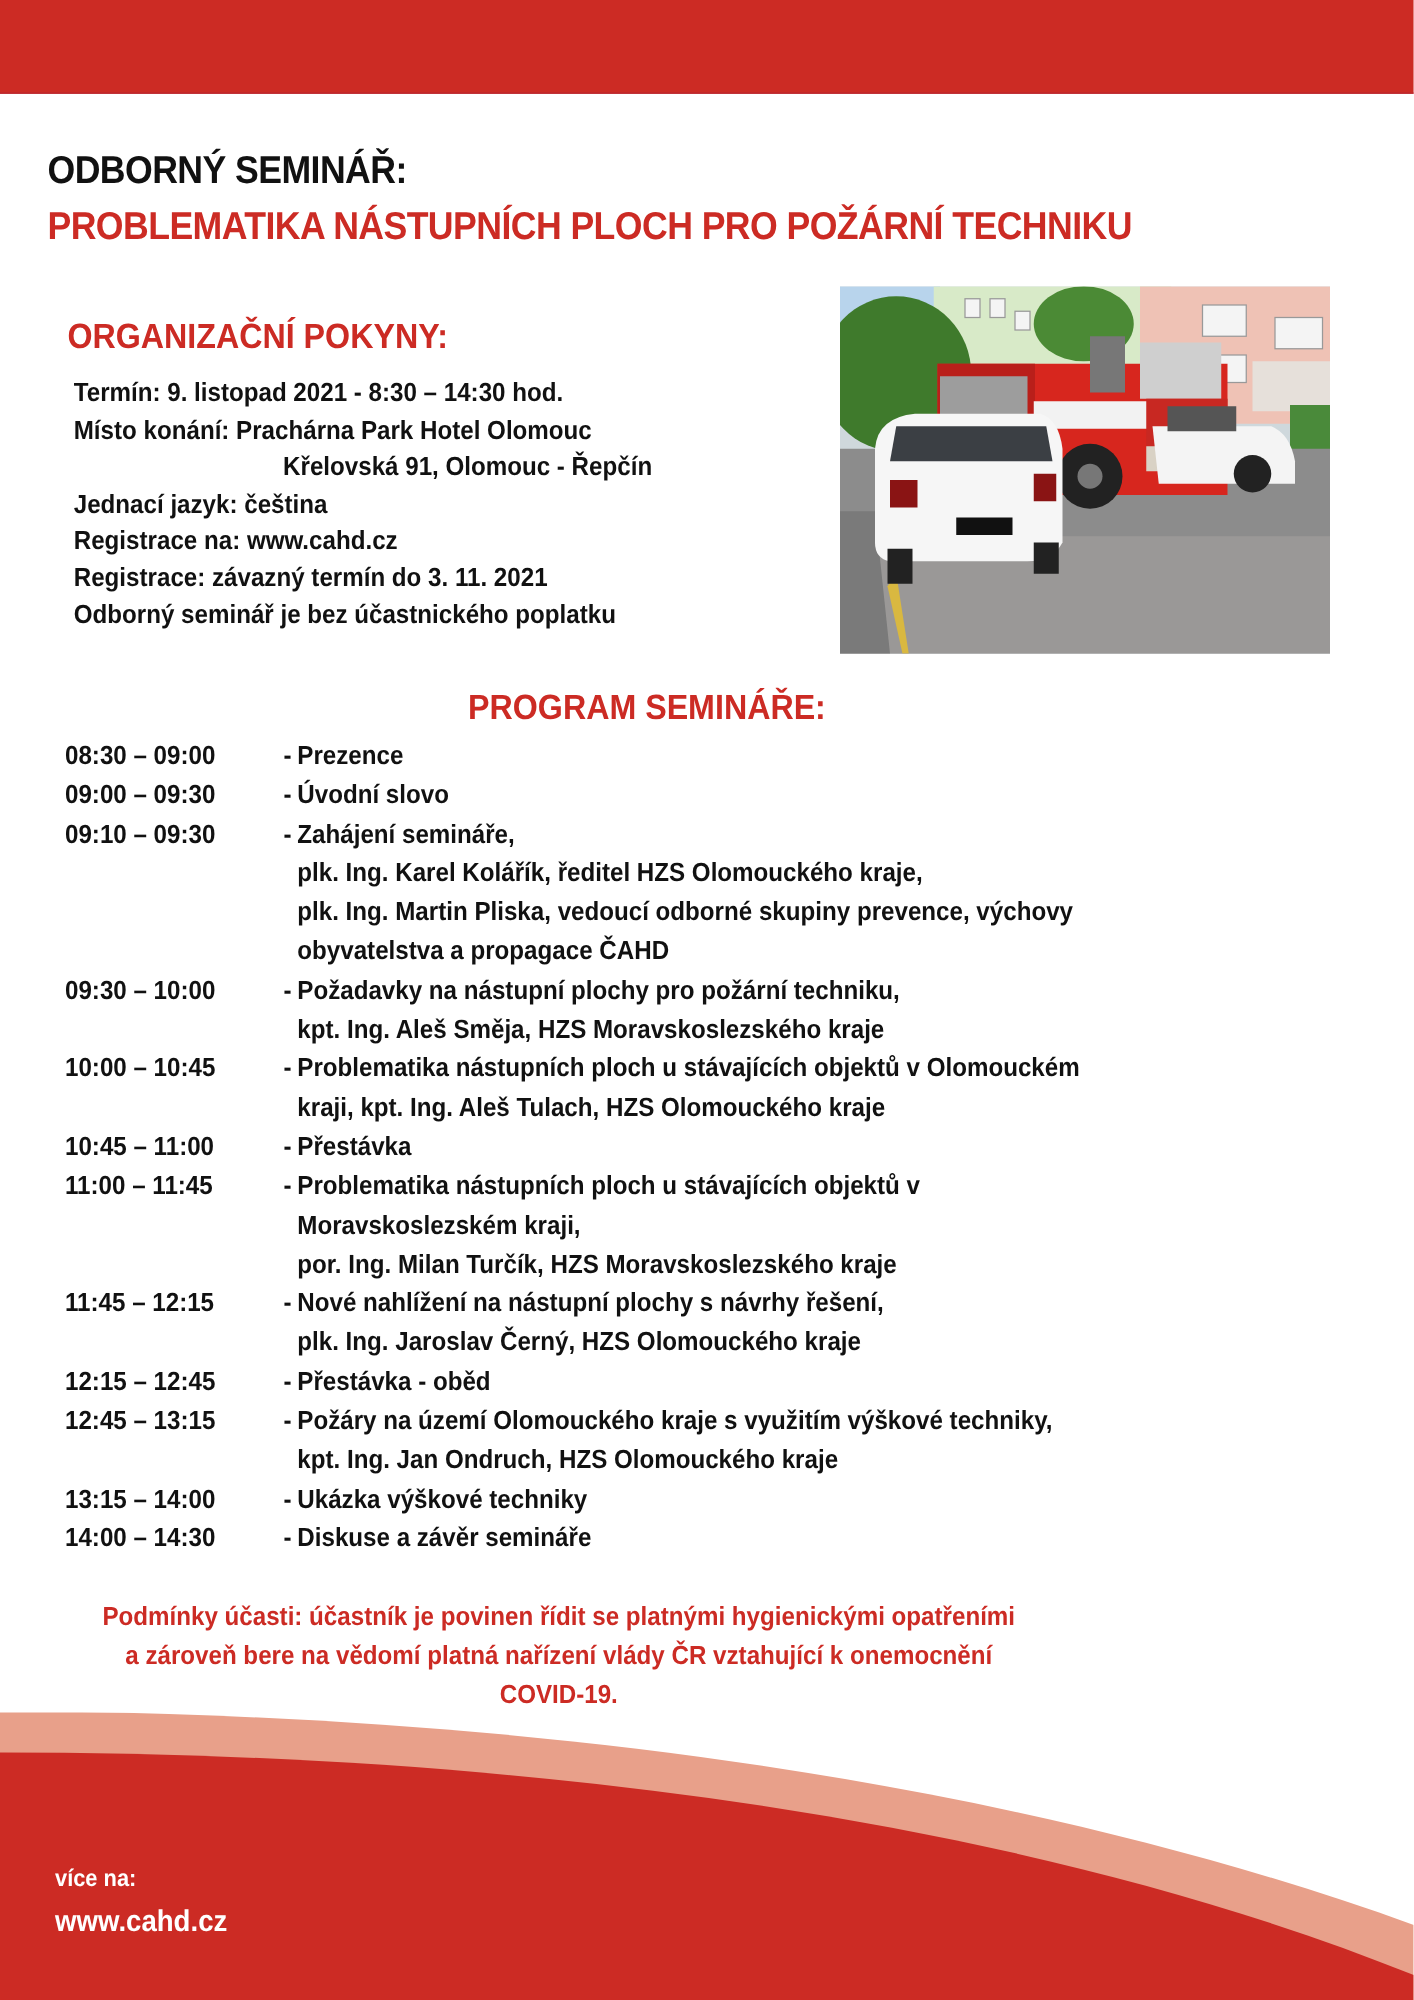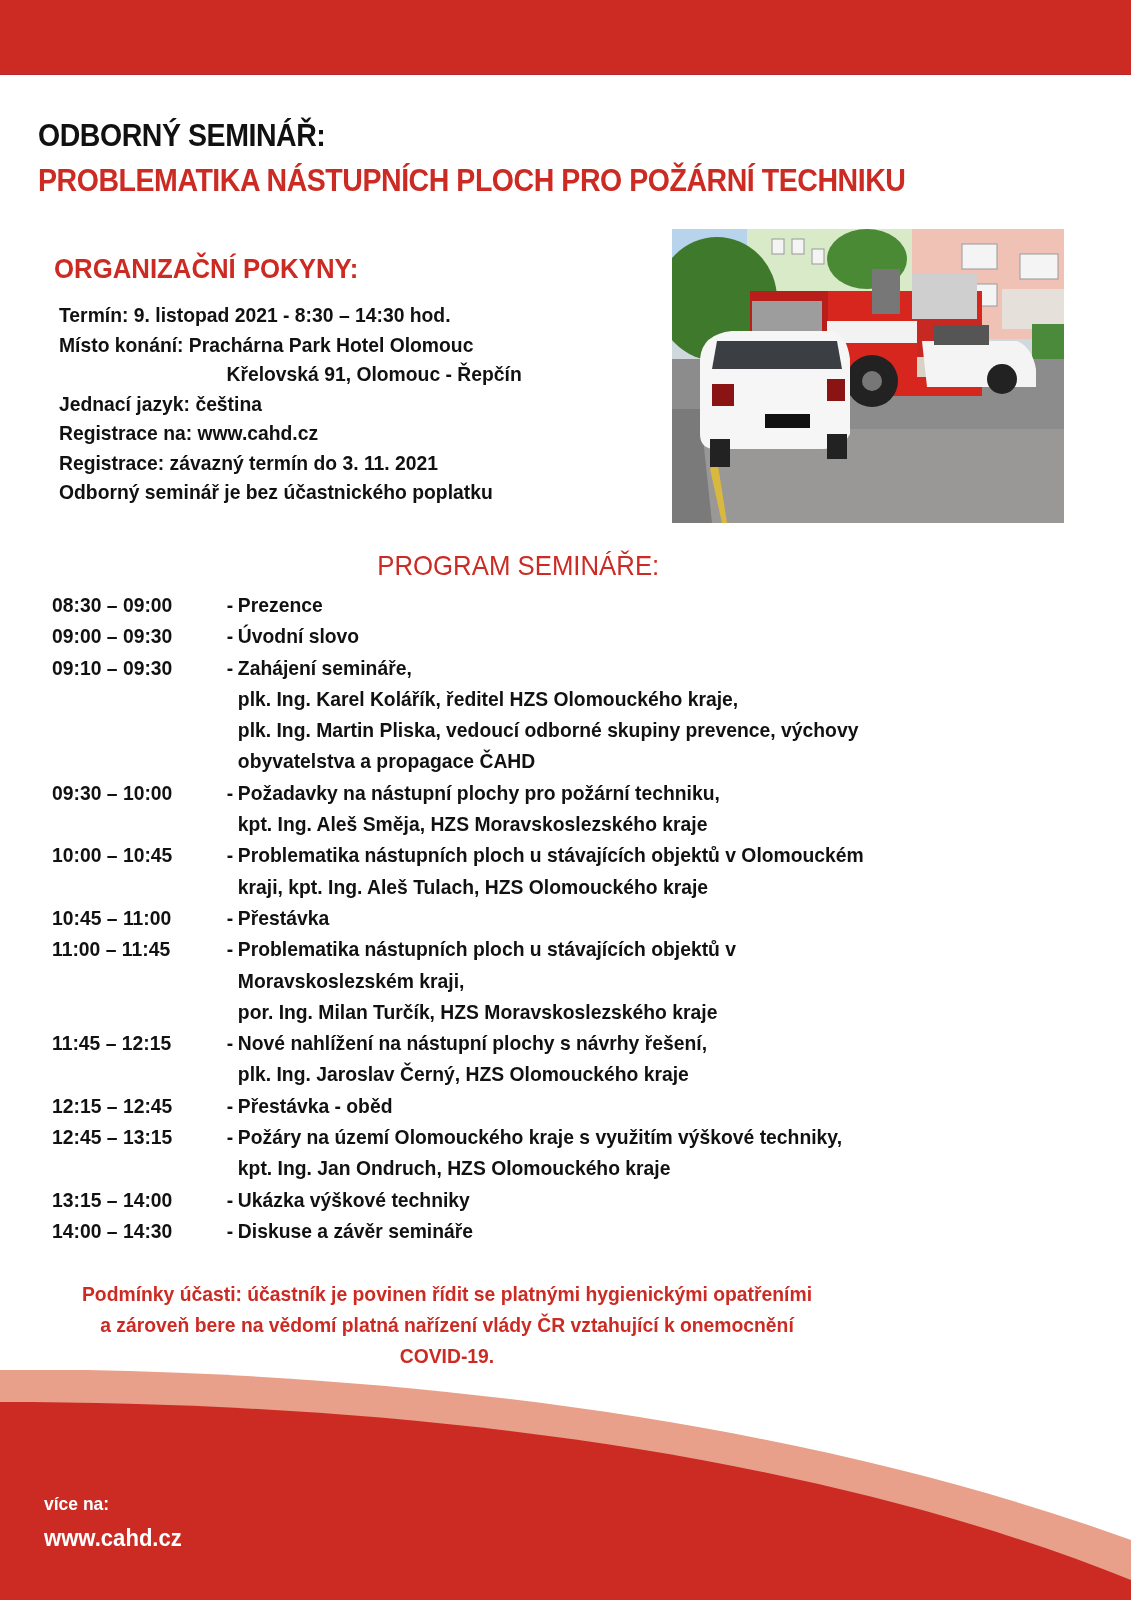--- a/index.html
+++ b/index.html
@@ -5,21 +5,21 @@
   html, body { margin:0; padding:0; }
   body { width:1131px; height:1600px; position:relative; overflow:hidden; background:#ffffff;
          font-family:"Liberation Sans", "DejaVu Sans", sans-serif; color:#111; }
   .top-band { position:absolute; left:0; top:0; width:1131px; height:74px; background:#cc2b24; border-bottom:1px solid #b8262f; }
   .title1 { position:absolute; left:38px; top:118px; font-size:31px; font-weight:bold; color:#111; letter-spacing:-0.5px; transform:scaleX(0.92); transform-origin:left; white-space:nowrap; }
   .title2 { position:absolute; left:38px; top:163px; font-size:31px; font-weight:bold; color:#cc2b24; letter-spacing:-0.5px; transform:scaleX(0.92); transform-origin:left; white-space:nowrap; }
   .org-heading { position:absolute; left:54px; top:253px; font-size:28px; font-weight:bold; color:#cc2b24; transform:scaleX(0.92); transform-origin:left; white-space:nowrap; }
   .org-list { position:absolute; left:59px; top:300px; font-size:21px; font-weight:bold; line-height:29.5px; transform:scaleX(0.92); transform-origin:left; white-space:nowrap; }
   .org-list .indent { padding-left:182px; }
   .photo { position:absolute; left:672px; top:229px; width:392px; height:294px; overflow:hidden; }
-  .prog-heading { position:absolute; left:0; width:1036px; top:550px; text-align:center; font-size:28px; font-weight:normal; color:#cc2b24; }
+  .prog-heading { position:absolute; left:0; width:1036px; top:550px; text-align:center; font-size:28px; font-weight:bold; color:#cc2b24; }
   .prog-heading span { display:inline-block; transform:scaleX(0.92); }
   .program { position:absolute; left:52px; top:589px; font-size:21px; font-weight:bold; line-height:31.3px; transform:scaleX(0.92); transform-origin:left; white-space:nowrap; }
   .prog-row { display:flex; }
   .prog-time { width:190px; flex:none; }
   .prog-sep { width:12px; flex:none; }
   .prog-lines div { white-space:nowrap; }
   .conditions { position:absolute; left:0; width:894px; top:1278px; text-align:center; font-size:21px; font-weight:bold; color:#cc2b24; line-height:31px; }
   .conditions div { transform:scaleX(0.92); }
   .footer-svg { position:absolute; left:0; top:1370px; width:1131px; height:230px; }
   .footer-more { position:absolute; left:44px; top:1493px; color:#fff; font-size:19px; font-weight:bold; transform:scaleX(0.92); transform-origin:left; }

